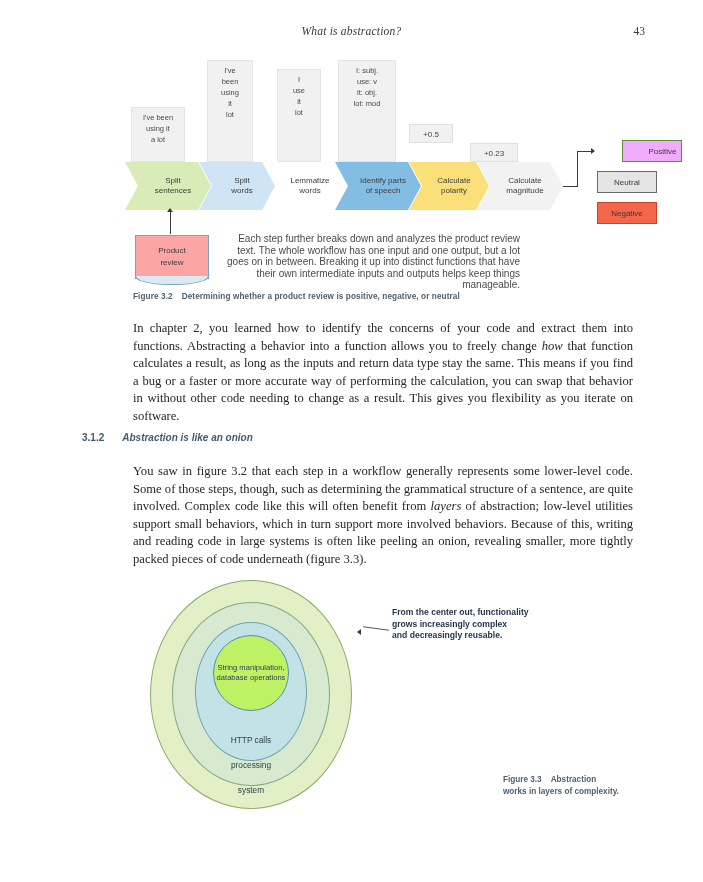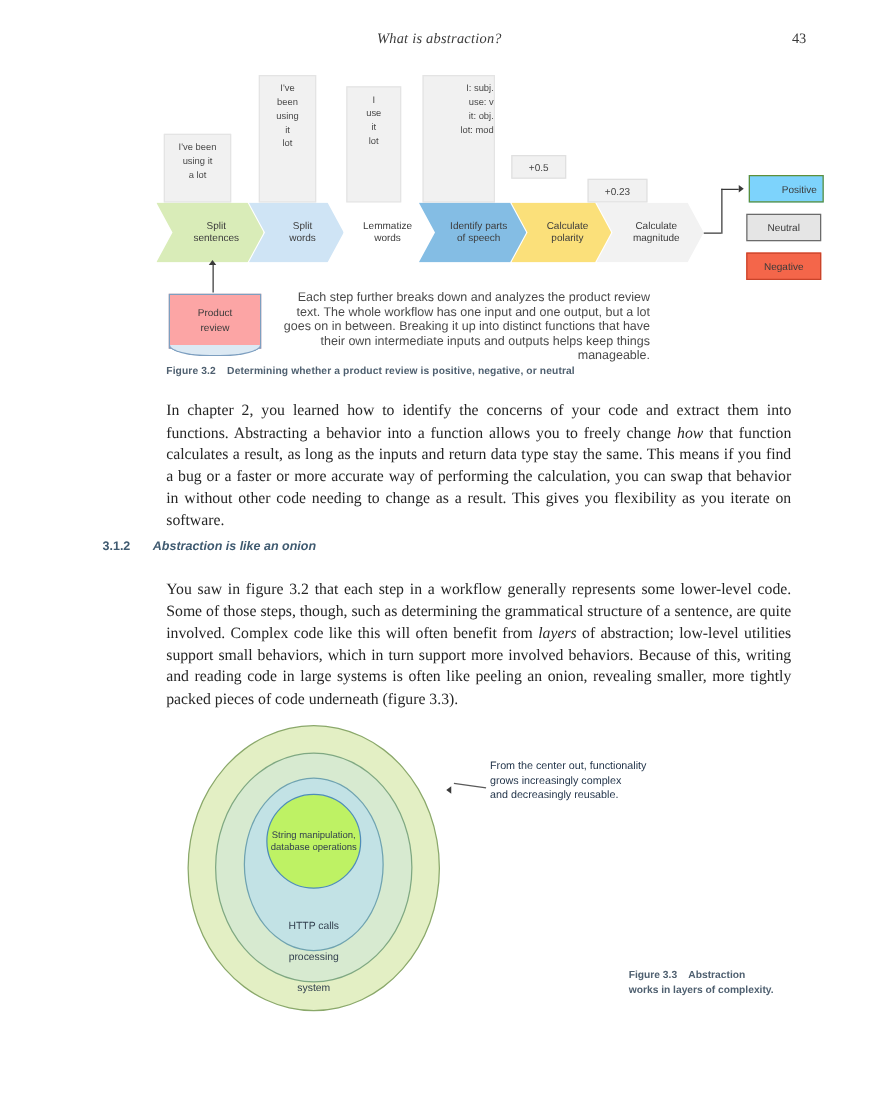--- a/index.html
+++ b/index.html
@@ -107,21 +107,21 @@
   .ring{
     position:absolute;border-radius:50%;border:1px solid #6f8f6f;
     display:flex;align-items:flex-end;justify-content:center;
     font-family:"Liberation Sans", sans-serif;font-size:8.3px;color:#33414f;
     line-height:12px;text-align:center;
   }
   .ring.core{align-items:center;}
 
   .onionnote{
     position:absolute;left:392px;top:607px;width:195px;
-    font-family:"Liberation Sans", sans-serif;font-size:8.6px;font-weight:normal;
+    font-family:"Liberation Sans", sans-serif;font-size:8.6px;font-weight:bold;
     color:#1f3147;line-height:11.5px;
   }
   .leader{position:absolute;background:#5a5a5a;}
   .cap33{
     position:absolute;left:503px;top:774px;width:160px;
     font-family:"Liberation Sans", sans-serif;font-size:8.2px;font-weight:bold;
     color:#4f6070;line-height:12px;
   }
   .cap33 .num{margin-right:9px;}
   i{font-style:italic;}
@@ -150,21 +150,21 @@
       <div>lot</div>
     </div>
 
     <div class="sampbox" style="left:152px;top:14px;width:44px;height:93px;">
       <div>I</div>
       <div>use</div>
       <div>it</div>
       <div>lot</div>
     </div>
 
-    <div class="sampbox" style="left:213px;top:5px;width:58px;height:102px;text-align:right;">
+    <div class="sampbox" style="left:213px;top:5px;width:58px;height:102px;">
       <div>I: subj.</div>
       <div>use: v</div>
       <div>it: obj.</div>
       <div>lot: mod</div>
     </div>
 
     <div class="scorebox" style="left:284px;top:69px;width:44px;height:19px;line-height:19px;">+0.5</div>
     <div class="scorebox" style="left:345px;top:69px;width:48px;height:19px;line-height:19px;margin-top:19px;">+0.23</div>
 
     <div class="chevrow">
@@ -204,21 +204,21 @@
           <span>magnitude</span>
         </div>
       </div>
     </div>
 
     <div class="hline" style="left:438px;top:131px;width:14px;"></div>
     <div class="vline" style="left:452px;top:96px;height:36px;"></div>
     <div class="hline" style="left:452px;top:96px;width:14px;"></div>
     <div class="arrowright" style="left:466px;top:93px;"></div>
 
-    <div class="outbox" style="left:474px;top:85px;background:#7dd3fc;border:1.5px solid #5e8f3a;padding-left:21px;">
+    <div class="outbox" style="left:497px;top:85px;background:#f0abfc;border:1.5px solid #5e8f3a;padding-left:21px;">
       <span>Positive</span>
     </div>
     <div class="outbox" style="left:472px;top:116px;background:#e5e5e5;border:1.5px solid #6b6b6b;">
       <span>Neutral</span>
     </div>
     <div class="outbox" style="left:472px;top:147px;background:#f4664a;border:1.5px solid #c9432a;">
       <span>Negative</span>
     </div>
 
     <div class="vline" style="left:45px;top:157px;height:22px;"></div>

